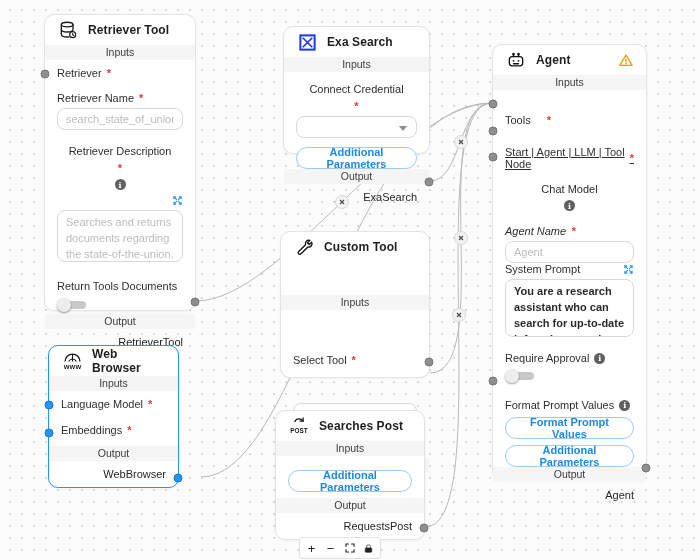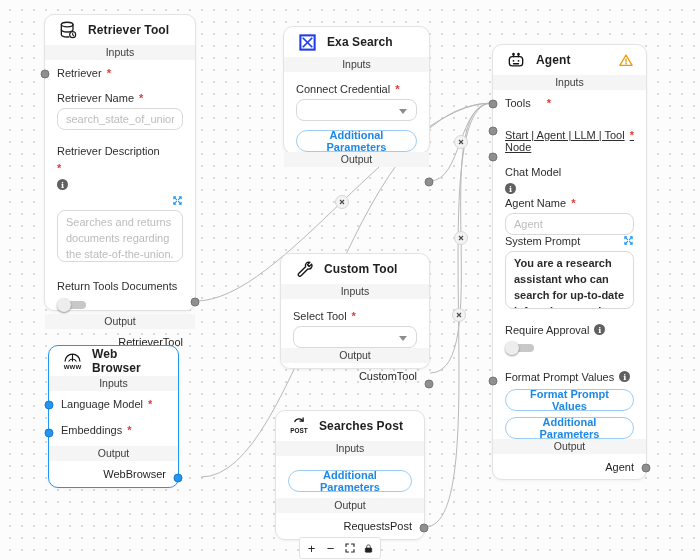--- a/index.html
+++ b/index.html
@@ -18,21 +18,21 @@
     box-shadow:0 1px 3px rgba(0,0,0,.05);
     display:flex;flex-direction:column;z-index:2;
   }
   .node.selected{border-color:#2196f3;}
   .hdr{display:flex;align-items:center;gap:9px;padding:0 12px;height:30px;flex:0 0 auto;}
   .hdr .title{font-size:12px;font-weight:700;color:#1f1f1f;flex:1;letter-spacing:.1px;}
   .nicon{display:inline-flex;align-items:center;justify-content:center;width:22px;height:22px;flex:0 0 auto;}
   .bar{height:15px;line-height:15px;text-align:center;font-size:10.5px;color:#3d3d3d;background:#f5f5f5;flex:0 0 auto;}
   .bar.out{margin-top:auto;}
   .row{padding:0 12px;font-size:11px;color:#2e2e2e;position:relative;flex:0 0 auto;}
-  .lblrow{display:flex;align-items:flex-start;gap:5px;}
+  .lblrow{display:flex;align-items:center;gap:5px;}
   .req{color:#e53935;font-weight:700;}
   .field,.selectbox,.txa{
     box-sizing:border-box;width:100%;border:1px solid #d9d9d9;border-radius:8px;
     background:#fff;font-size:11px;color:#2b2b2b;padding:4px 8px;font-family:inherit;outline:none;
   }
   .field{height:22px;}
   .field::placeholder,.txa::placeholder{color:#bcbcbc;}
   .selectbox{height:22px;position:relative;}
   .chev{position:absolute;right:9px;top:9px;width:0;height:0;
     border-left:4px solid transparent;border-right:4px solid transparent;border-top:5px solid #8d8d8d;}
@@ -148,31 +148,32 @@
   <div class="hdr">
     <span class="nicon">
       <svg viewBox="0 0 24 24" width="19" height="19">
         <rect x="3" y="3" width="18" height="18" fill="none" stroke="#1f3ce8" stroke-width="2.6"></rect>
         <path d="M6 6l12 12M18 6L6 18" stroke="#1f3ce8" stroke-width="2.2"></path>
       </svg>
     </span>
     <span class="title">Exa Search</span>
   </div>
   <div class="bar">Inputs</div>
-  <div class="row lblrow" style="margin-top:11px;">
+  <div class="row lblrow" style="margin-top:11px;flex-direction:column;">
     <span>Connect Credential</span>
     <span class="req">*</span>
   </div>
   <div class="row" style="margin-top:4px;">
     <div class="selectbox">
       <span class="chev"></span>
     </div>
   </div>
   <button class="btn" style="margin-top:9px;">Additional Parameters</button>
   <div class="bar out">Output</div>
+  <div class="outrow">ExaSearch</div>
 </div>
 
 <div class="node" style="left:492px;top:44px;width:155px;height:436px;">
   <span class="dot l" style="top:59px;"></span>
   <span class="dot l" style="top:86px;"></span>
   <span class="dot l" style="top:112px;"></span>
   <span class="dot l" style="top:336px;"></span>
   <span class="dot r" style="top:423px;"></span>
   <div class="hdr">
     <span class="nicon">
@@ -189,33 +190,33 @@
     <span class="title">Agent</span>
     <span class="nicon" style="width:16px;height:16px;">
       <svg viewBox="0 0 24 24" width="16" height="16" fill="none" stroke="#ed9a02" stroke-width="1.9" stroke-linejoin="round" stroke-linecap="round">
         <path d="M12 4.5L2.8 20h18.4L12 4.5z"></path>
         <path d="M12 10.5v4.5"></path>
           <circle cx="12" cy="17.3" r="0.4" fill="#ed9a02"></circle>
       </svg>
     </span>
   </div>
   <div class="bar">Inputs</div>
-  <div class="row lblrow" style="margin-top:7px;gap:16px;">
+  <div class="row lblrow" style="margin-top:24px;gap:16px;">
     <span>Tools</span>
     <span class="req">*</span>
   </div>
   <div class="row lblrow" style="margin-top:20px;text-decoration:underline;">
     <span>Start | Agent | LLM | Tool Node</span>
     <span class="req">*</span>
   </div>
   <div class="row lblrow" style="margin-top:13px;flex-direction:column;">
     <span>Chat Model</span>
     <span class="info">i</span>
   </div>
-  <div class="row lblrow" style="margin-top:3px;">
+  <div class="row lblrow" style="margin-top:14px;font-style:italic;">
     <span>Agent Name</span>
     <span class="req">*</span>
   </div>
   <div class="row" style="margin-top:4px;">
     <input class="field" placeholder="Agent" style="">
   </div>
   <div class="row lblrow" style="">
     <span>System Prompt</span>
     <span class="expand">
       <svg viewBox="0 0 24 24" width="11" height="11" fill="none" stroke="#2196f3" stroke-width="2.4" stroke-linecap="round">
@@ -239,21 +240,21 @@
   <div class="row lblrow" style="margin-top:14px;">
     <span>Format Prompt Values</span>
     <span class="info">i</span>
   </div>
   <button class="btn" style="margin-top:6px;">Format Prompt Values</button>
   <button class="btn" style="margin-top:6px;">Additional Parameters</button>
   <div class="bar out">Output</div>
   <div class="outrow">Agent</div>
 </div>
 
-<div class="node" style="left:280px;top:253px;width:150px;height:116px;">
+<div class="node" style="left:280px;top:231px;width:150px;height:147px;gap:33px;">
   <span class="dot r" style="top:130px;"></span>
   <div class="hdr">
     <span class="nicon">
       <svg viewBox="0 0 24 24" width="19" height="19" fill="none" stroke="#141414" stroke-width="1.7" stroke-linejoin="round">
         <path d="M21 5.2l-3.1 3.1-2.2-2.2 3.1-3.1a4.2 4.2 0 0 0-5.4 5.4L4.7 17.1a2.05 2.05 0 0 0 2.9 2.9l8.7-8.7A4.2 4.2 0 0 0 21 5.2z"></path>
       </svg>
     </span>
     <span class="title">Custom Tool</span>
   </div>
   <div class="bar">Inputs</div>

